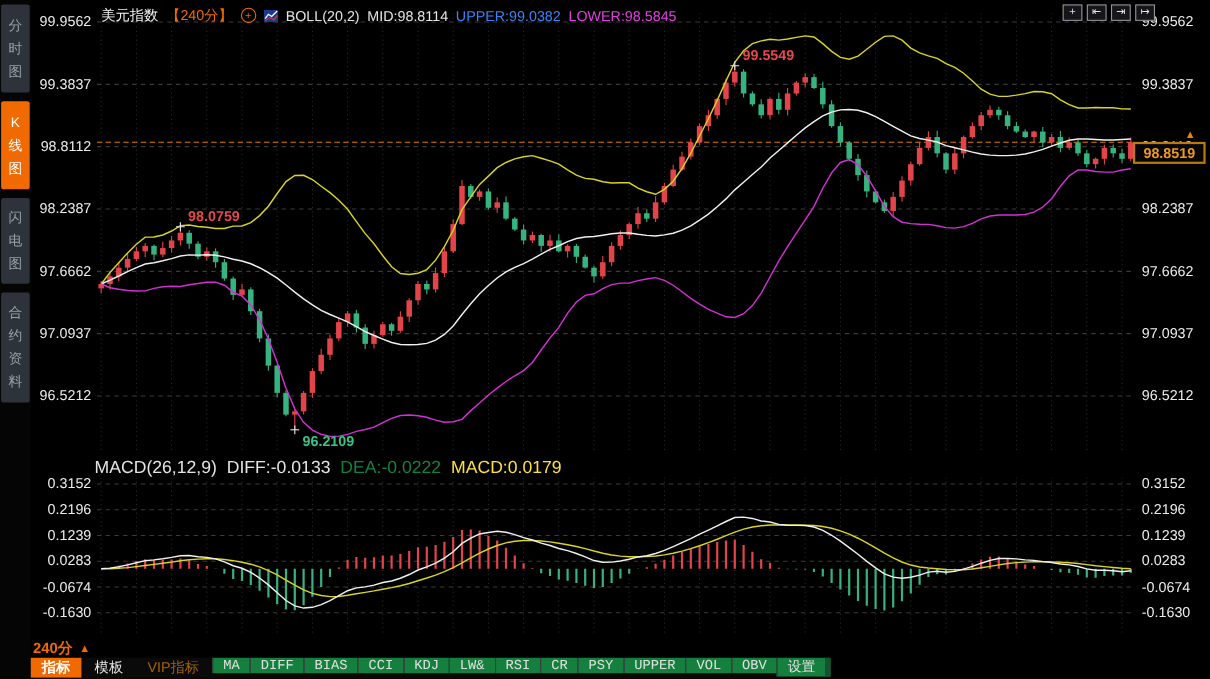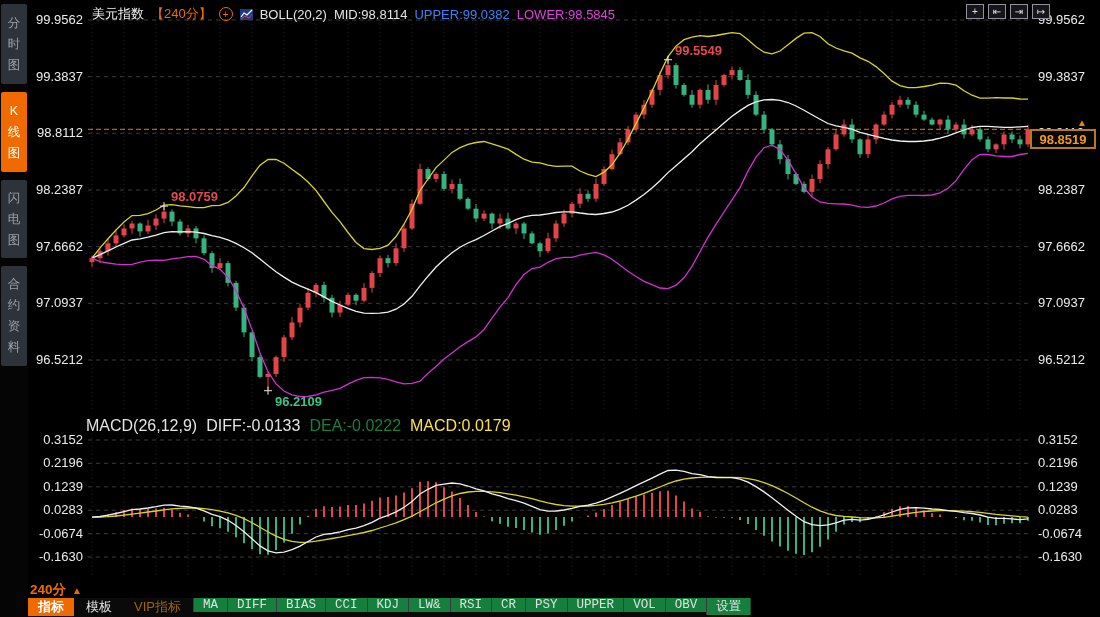--- a/index.html
+++ b/index.html
@@ -56,21 +56,21 @@
   .price-pin{position:absolute;left:1077px;top:117px;color:#e8820a;font-size:10px;z-index:6;}
 
   .toolbar{position:absolute;left:28px;top:598px;height:19px;display:flex;align-items:flex-start;z-index:7;
            font-size:13px;background:#0a0a0a;}
   .tb-tab{display:flex;align-items:center;padding:0 10px;margin-right:2px;cursor:pointer;}
   .tb-active{background:#f06a00;color:#fff;font-weight:bold;}
   .tb-normal{color:#e5e5e5;}
   .tb-vip{color:#a16207;font-weight:normal;}
   .tb-ind{font-family:"Liberation Mono",monospace;font-size:12.5px;color:#e0e0e0;display:flex;align-items:center;
           padding:0 9px;border-left:1px solid #3a3a42;background:#15803d;cursor:pointer;}
-  .tb-ind:last-child{border-right:1px solid #14532d;}
+  .tb-ind:last-child{border-right:5px solid #14532d;}
   .tb-cjk{font-family:"Liberation Sans",sans-serif;}
 
   .watermark{position:absolute;left:962px;top:559px;font-size:35px;color:#dadae2;letter-spacing:2px;
              z-index:8;font-weight:400;}
 </style>
 </head>
 <body>
 
 <div class="app">
 

